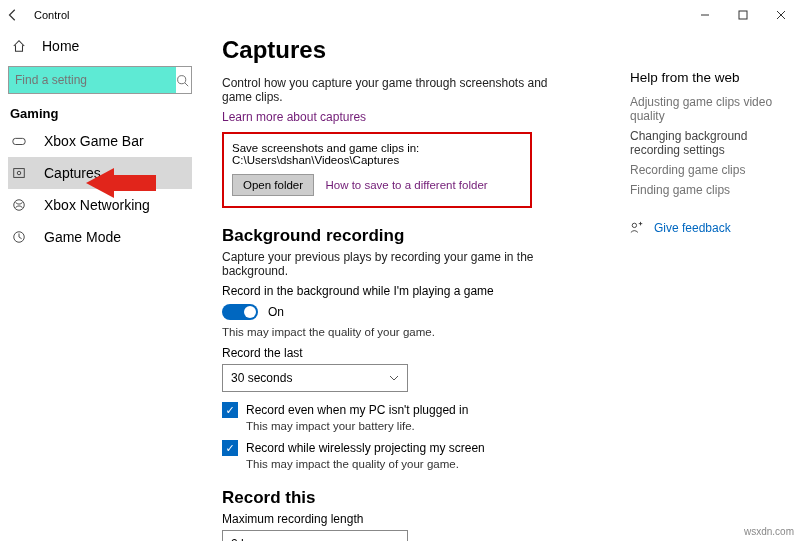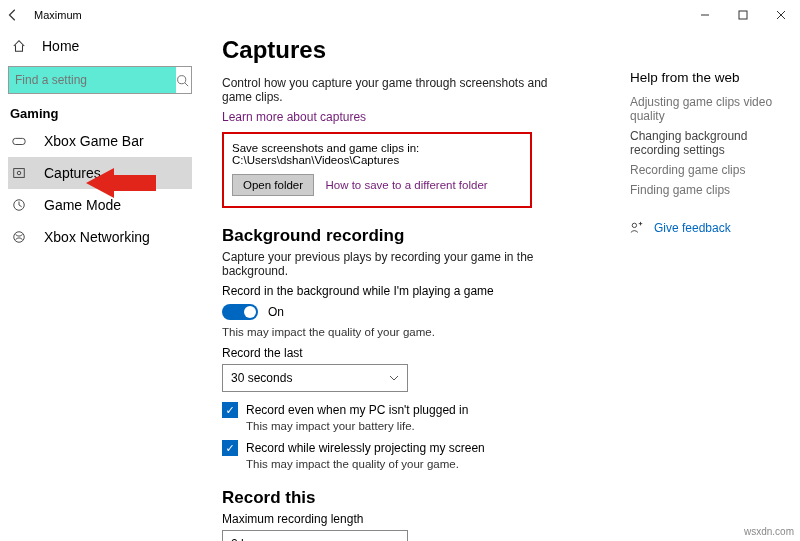--- a/index.html
+++ b/index.html
@@ -47,21 +47,21 @@
 </style>
 </head>
 <body>
 
 <div class="titlebar">
   <div class="back">
     <svg width="14" height="14" viewBox="0 0 16 16">
         <path d="M10 2 L4 8 L10 14" stroke="#333" stroke-width="1.4" fill="none"></path>
       </svg>
   </div>
-  <div class="title">Maximum</div>
+  <div class="title">Control</div>
   <div class="win-controls">
     <div>
         <svg width="10" height="10">
           <line x1="1" y1="5" x2="9" y2="5" stroke="#333"></line>
         </svg>
       </div>
     <div>
         <svg width="10" height="10">
           <rect x="1" y="1" width="8" height="8" stroke="#333" fill="none"></rect>
         </svg>
@@ -110,33 +110,33 @@
             <rect x="2" y="3" width="12" height="10" stroke="#333" fill="none"></rect>
             <circle cx="8" cy="8" r="2" stroke="#333" fill="none"></circle>
           </svg>
         </span>
       <span>Captures</span>
     </div>
     <div class="nav-item">
       <span class="icon">
           <svg width="14" height="14" viewBox="0 0 16 16">
             <circle cx="8" cy="8" r="6" stroke="#333" fill="none"></circle>
+            <path d="M4 5 Q8 9 12 5 M4 11 Q8 7 12 11" stroke="#333" fill="none"></path>
+          </svg>
+        </span>
+      <span>Xbox Networking</span>
+    </div>
+    <div class="nav-item">
+      <span class="icon">
+          <svg width="14" height="14" viewBox="0 0 16 16">
+            <circle cx="8" cy="8" r="6" stroke="#333" fill="none"></circle>
             <path d="M8 4 V8 L11 10" stroke="#333" fill="none"></path>
           </svg>
         </span>
       <span>Game Mode</span>
-    </div>
-    <div class="nav-item">
-      <span class="icon">
-          <svg width="14" height="14" viewBox="0 0 16 16">
-            <circle cx="8" cy="8" r="6" stroke="#333" fill="none"></circle>
-            <path d="M4 5 Q8 9 12 5 M4 11 Q8 7 12 11" stroke="#333" fill="none"></path>
-          </svg>
-        </span>
-      <span>Xbox Networking</span>
     </div>
   </div>
 
   <div class="content">
     <h1>Captures</h1>
     <div class="desc">Control how you capture your game through screenshots and game clips.</div>
     <a class="link">Learn more about captures</a>
 
     <div class="boxred">
       <div style="font-size:11.5px; margin-bottom:8px;">Save screenshots and game clips in: C:\Users\dshan\Videos\Captures</div>

